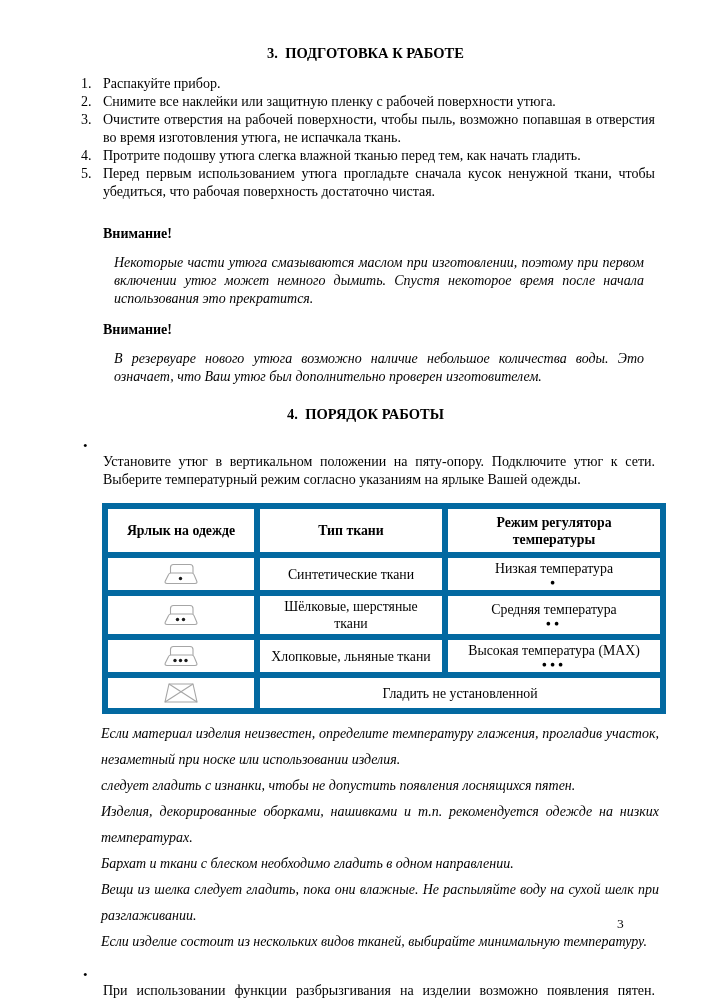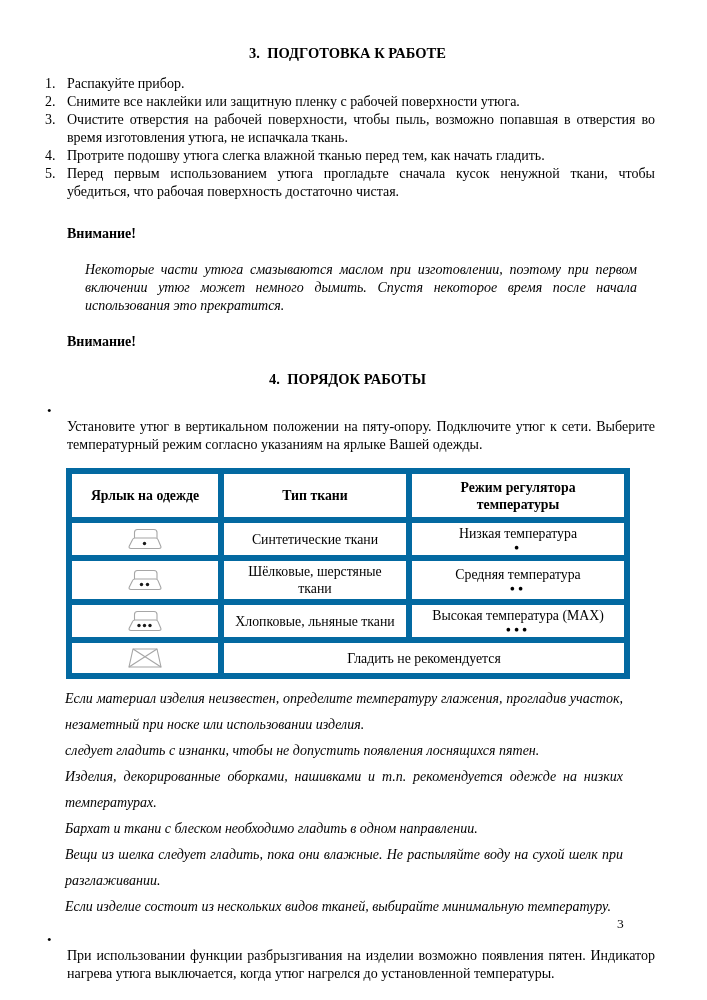--- a/index.html
+++ b/index.html
@@ -1,36 +1,36 @@
 <!DOCTYPE html>
 <html lang="ru"><head>
 <meta charset="utf-8">
 <style>
   html,body { margin:0; padding:0; background:#ffffff; }
   .page {
     position:relative;
     width:707px; height:1000px;
     background:#ffffff;
     box-sizing:border-box;
-    padding:44px 52px 0 40px;
+    padding:44px 52px 0 76px;
     font-family:"Liberation Serif","DejaVu Serif",serif;
     font-size:14px; color:#000;
     overflow:hidden;
   }
   .sec-title {
     margin:0; text-align:center;
     font-size:14.5px; font-weight:bold; line-height:18px;
   }
   .num-list { margin:13px 0 0 0; }
   .num-item { display:flex; line-height:18px; }
   .num-item .num { flex:0 0 27px; box-sizing:border-box; padding-left:5px; }
   .num-item .txt { flex:1; text-align:justify; }
   .warning { margin:13px 0 0 27px; line-height:18px; }
   .warning .w-label { font-weight:bold; }
-  .warning .w-text { font-style:italic; text-align:justify; margin:18px; }
+  .warning .w-text { font-style:italic; text-align:justify; margin:11px; }
   .sec4-title { margin-top:19px; }
   .bullet-para { display:flex; margin-top:14px; line-height:18px; }
   .bullet-para .marker { flex:0 0 27px; box-sizing:border-box; padding-left:7px; font-size:13px; }
   .bullet-para .txt { flex:1; text-align:justify;margin-top:16px; }
   table.care {
     border-collapse:collapse; table-layout:fixed;
     margin:14px 0 0 26px; width:558px;
   }
   table.care col.c1 { width:152px; }
   table.care col.c2 { width:188px; }
@@ -82,20 +82,21 @@
     </div>
   </div>
 
   <div class="warning" style="margin-top:24px;">
     <div class="w-label">Внимание!</div>
     <p class="w-text">Некоторые части утюга смазываются маслом при изготовлении, поэтому при первом включении утюг может немного дымить. Спустя некоторое время после начала использования это прекратится.</p>
   </div>
 
   <div class="warning">
     <div class="w-label">Внимание!</div>
+    <p class="w-text">В резервуаре нового утюга возможно наличие небольшое количества воды. Это означает, что Ваш утюг был дополнительно проверен изготовителем.</p>
   </div>
 
   <div class="sec-title sec4-title">4.&nbsp;&nbsp;ПОРЯДОК РАБОТЫ</div>
 
   <div class="bullet-para">
     <span class="marker">•</span>
     <span class="txt">Установите утюг в вертикальном положении на пяту-опору. Подключите утюг к сети. Выберите температурный режим согласно указаниям на ярлыке Вашей одежды.</span>
   </div>
 
   <table class="care">
@@ -158,21 +159,21 @@
         </td>
       </tr>
       <tr>
         <td class="icon-cell">
           <svg class="care-icon" width="36" height="24" viewBox="0 0 36 24">
             <path d="M6,3 L30,3 L34,21 L2,21 Z"></path>
             <line x1="2" y1="21" x2="30" y2="3"></line>
             <line x1="6" y1="3" x2="34" y2="21"></line>
           </svg>
         </td>
-        <td colspan="2">Гладить не рекомендуется</td>
+        <td colspan="2">Гладить не установленной</td>
       </tr>
     </tbody>
   </table>
 
   <div class="notes">
     <p>Если материал изделия неизвестен, определите температуру глажения, прогладив участок, незаметный при носке или использовании изделия.</p>
     <p>следует гладить с изнанки, чтобы не допустить появления лоснящихся пятен.</p>
     <p>Изделия, декорированные оборками, нашивками и т.п. рекомендуется одежде на низких температурах.</p>
     <p>Бархат и ткани с блеском необходимо гладить в одном направлении.</p>
     <p>Вещи из шелка следует гладить, пока они влажные. Не распыляйте воду на сухой шелк при разглаживании.</p>

